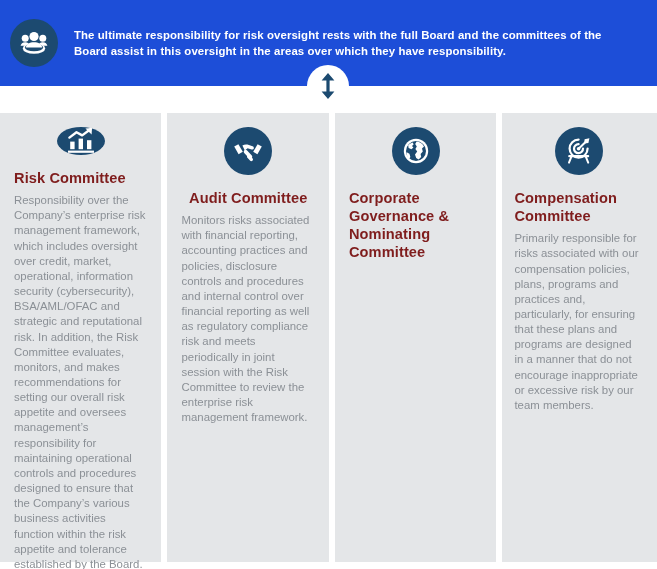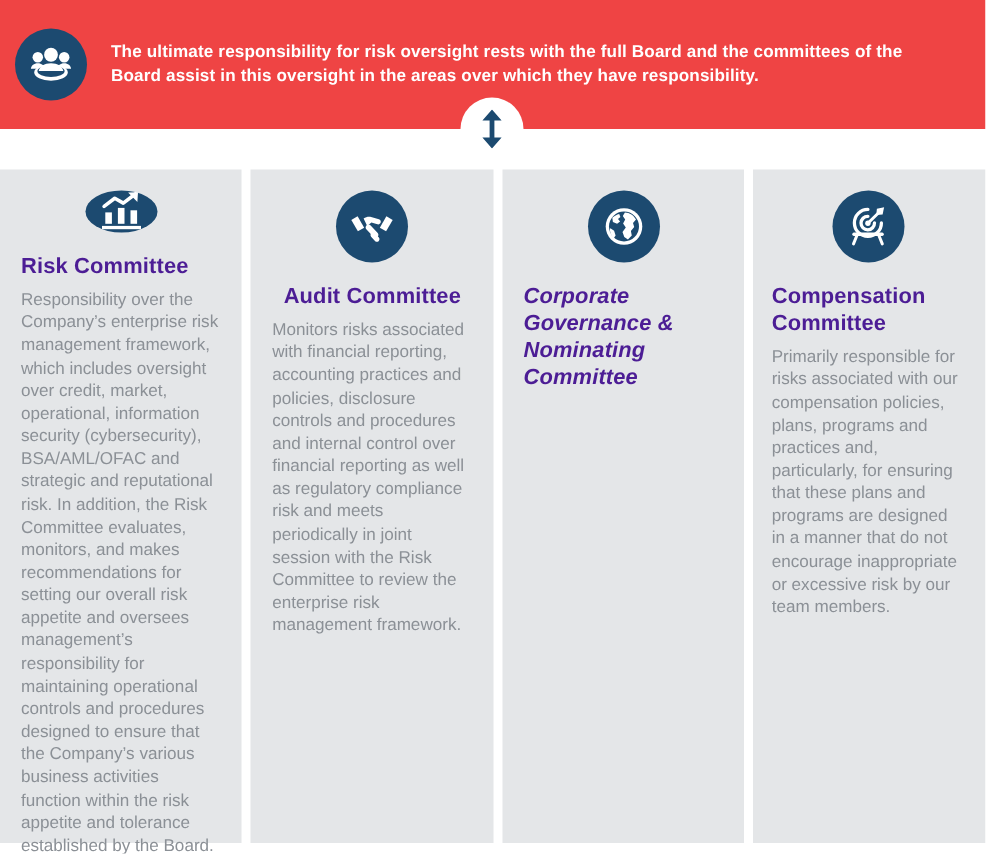--- a/index.html
+++ b/index.html
@@ -16,21 +16,21 @@
     position: relative;
   }
 
   
   .banner {
     position: absolute;
     left: 0;
     top: 0;
     width: 657px;
     height: 86px;
-    background: #ef4444;
+    background: #1d4ed8;
     display: flex;
     align-items: center;
     box-sizing: border-box;
     padding-left: 10px;
   }
   .banner-icon {
     flex: 0 0 auto;
     width: 48px;
     height: 48px;
     border-radius: 50%;
@@ -79,37 +79,37 @@
   }
   .col {
     background: #e4e6e8;
     box-sizing: border-box;
     padding: 14px 14px 10px 14px;
     display: flex;
     flex-direction: column;
   }
   .col-1 { width: 163px; }
   .col-2 { width: 163px; align-items: center; }
-  .col-3 { width: 163px; font-style: italic; }
+  .col-3 { width: 163px; }
   .col-4 { width: 156px; padding-left: 12px; }
 
   .col-icon {
     width: 48px;
     height: 48px;
     border-radius: 50%;
     background: #1c4a70;
     display: flex;
     align-items: center;
     justify-content: center;
     margin: 0 auto 14px auto;
   }
   .col-icon svg { display: block; }
 
   .col-title {
-    color: #4c1d95;
+    color: #7f1d1d;
     font-size: 14.6px;
     font-weight: bold;
     line-height: 1.24;
     margin: 0 0 6px 0;
     letter-spacing: 0.1px;
   }
   .col-body {
     color: #8b9096;
     font-size: 11.4px;
     line-height: 1.33;

